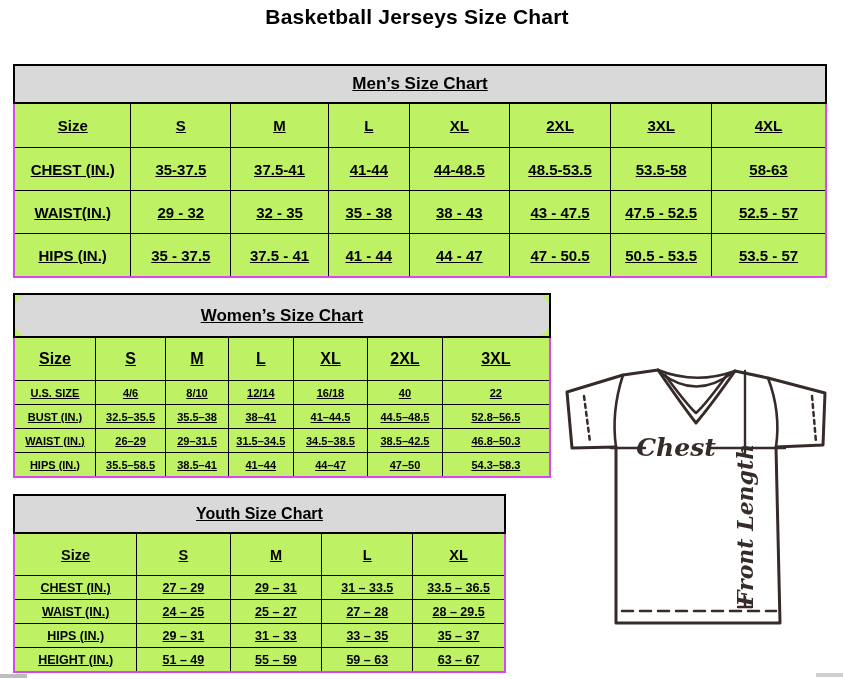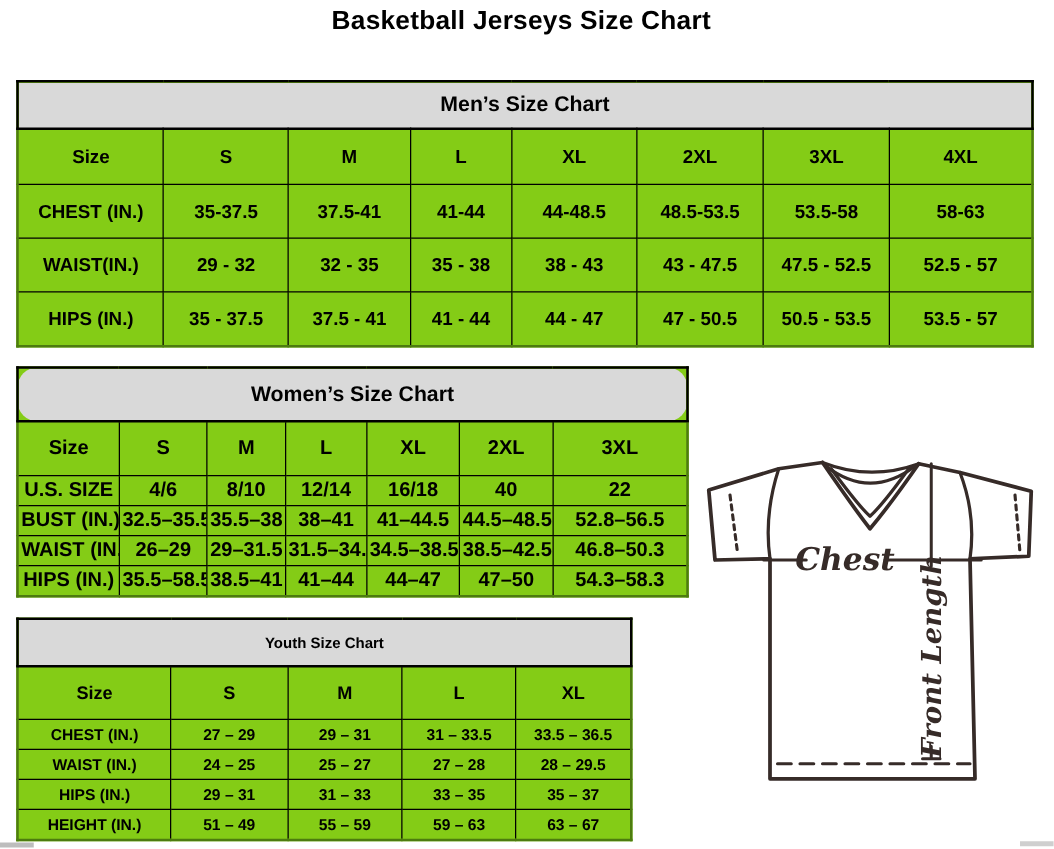--- a/index.html
+++ b/index.html
@@ -4,39 +4,39 @@
 <style>
   html,body { margin:0; padding:0; }
   body {
     width:843px; height:679px; background:#ffffff; position:relative;
     font-family:"Liberation Sans", sans-serif; color:#000; overflow:hidden;
   }
   .page-title {
     position:absolute; top:5px; left:0; width:834px; text-align:center;
     font-size:21px; font-weight:bold; letter-spacing:0.2px;
   }
-  table { border-collapse:collapse; table-layout:fixed; position:absolute; border:2px solid #4d7c0f; background:#84cc16; }
+  table { border-collapse:collapse; table-layout:fixed; position:absolute; border:2px solid #d946ef; background:#bef264;text-decoration:underline; }
   th, td {
     border:1.5px solid #000; text-align:center; vertical-align:middle;
     font-weight:bold; padding:0 2px; overflow:hidden; white-space:nowrap;
   }
   tr.band th { background:#d9d9d9; border:2px solid #000; }
 
   #mens-table { left:13px; top:64px; width:814px; }
   #mens-table tr.band th { height:36px; font-size:17px; }
   #mens-table tr.hdr th { height:43px; font-size:15px; }
   #mens-table tr.row td { height:42px; font-size:15px; }
 
   #womens-table { left:13px; top:293px; width:538px; }
   #womens-table tr.band th { height:41px; font-size:17px;border-radius:16px; }
   #womens-table tr.hdr th { height:42px; font-size:16px; }
-  #womens-table tr.row td { height:23px; font-size:16px; }
+  #womens-table tr.row td { height:23px; font-size:11px; }
 
   #youth-table { left:13px; top:494px; width:493px; }
-  #youth-table tr.band th { height:36px; font-size:12px; }
+  #youth-table tr.band th { height:36px; font-size:16px; }
   #youth-table tr.hdr th { height:41px; font-size:14.5px; }
   #youth-table tr.row td { height:23px; font-size:12.5px; }
 
   #jersey-diagram { position:absolute; left:555px; top:360px; width:288px; height:306px; }
   #jersey-diagram text {
     font-family:"DejaVu Serif", serif; font-style:italic; font-weight:bold;
   }
   .scroll-frag { position:absolute; height:4px; background:#c4c4c4; }
   #scroll-frag-left  { left:0px;   top:674px; width:27px; background:#bdbdbd; }
   #scroll-frag-right { left:816px; top:673px; width:27px; background:#cfcfcf; }

